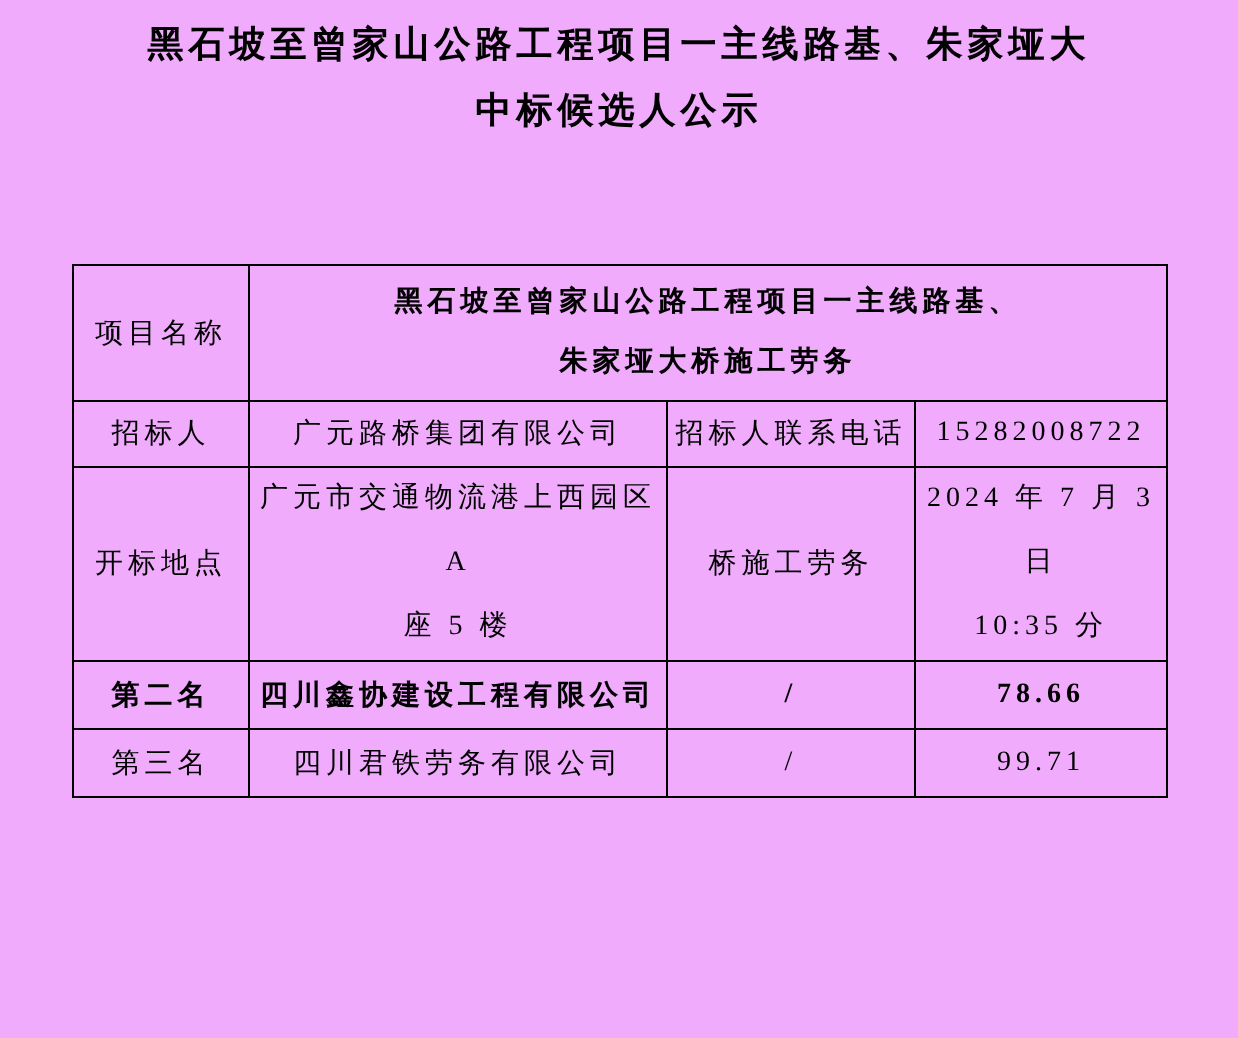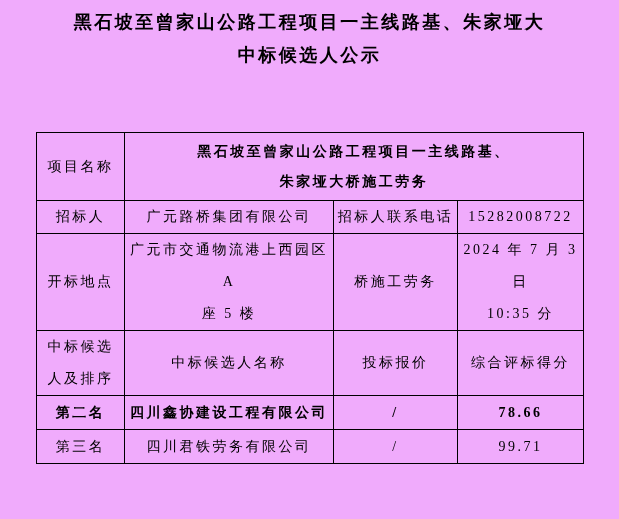--- a/index.html
+++ b/index.html
@@ -107,27 +107,20 @@
         <td class="num">15282008722</td>
       </tr>
       <tr class="r3">
         <td>开标地点</td>
         <td class="two-line">广元市交通物流港上西园区 A
 座 5 楼</td>
         <td>桥施工劳务</td>
         <td class="two-line num">2024 年 7 月 3 日
 10:35 分</td>
       </tr>
-      <tr class="r5">
-        <td class="two-line">中标候选
-人及排序</td>
-        <td>中标候选人名称</td>
-        <td>投标报价</td>
-        <td>综合评标得分</td>
-      </tr>
       <tr class="r7">
         <td>第二名</td>
         <td>四川鑫协建设工程有限公司</td>
         <td>/</td>
         <td class="num">78.66</td>
       </tr>
       <tr class="r8">
         <td>第三名</td>
         <td>四川君铁劳务有限公司</td>
         <td>/</td>

